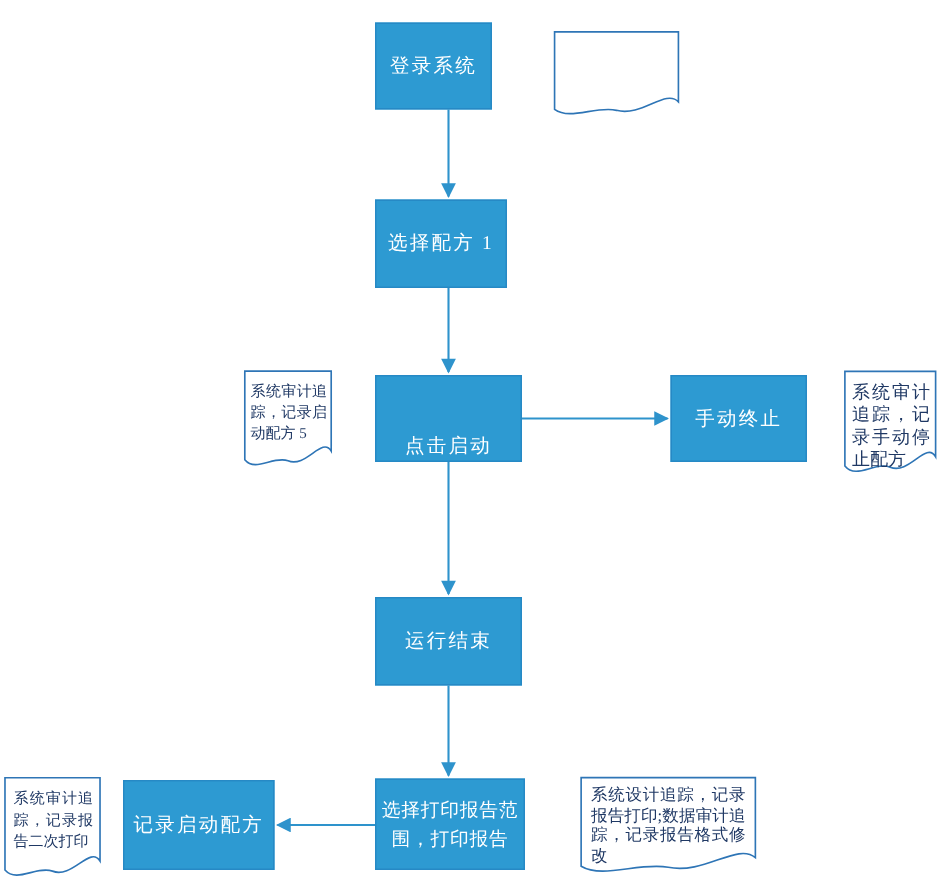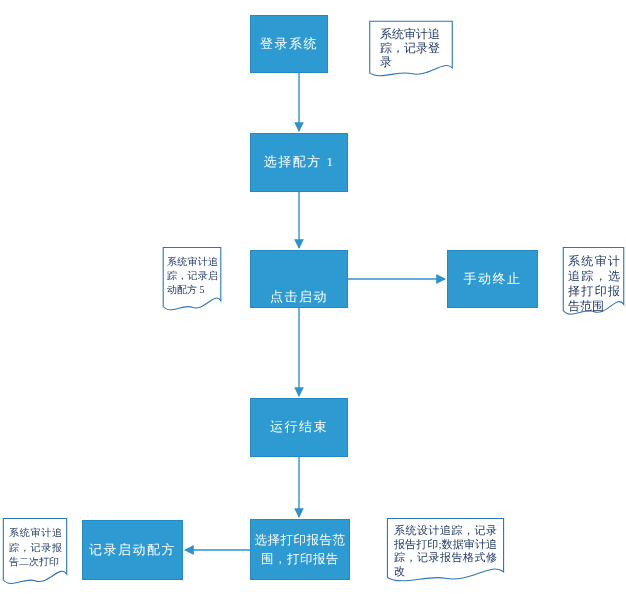--- a/index.html
+++ b/index.html
@@ -32,21 +32,21 @@
     color: var(--node-text);
     display: flex;
     align-items: center;
     justify-content: center;
     text-align: center;
     font-size: 13px;
     letter-spacing: 1.5px;
     line-height: 1.45;
   }
   .n-login        { left: 250px; top: 15px;  width: 78px;  height: 58px; text-align: right; }
-  .n-select       { left: 250px; top: 133px; width: 98px;  height: 59px; }
+  .n-select       { left: 250px; top: 133px; width: 88px;  height: 59px; }
   .n-start        { left: 250px; top: 250px; width: 98px;  height: 58px; align-items: flex-end; }
   .n-manual-stop  { left: 447px; top: 250px; width: 91px; height: 58px; }
   .n-run-end      { left: 250px; top: 398px; width: 98px;  height: 59px; }
   .n-print        { left: 250px; top: 519px; width: 100px; height: 61px;
                     font-size: 12.5px; letter-spacing: 0.5px; padding: 0 3px; }
   .n-reprint      { left: 82px;  top: 520px; width: 101px; height: 60px; }
 
   
   .note {
     position: absolute;
@@ -128,35 +128,34 @@
     <span>选择打印报告范围，打印报告</span>
   </div>
   <div class="node n-reprint">
     <span>记录启动配方</span>
   </div>
 
   <div class="note note-a">
     <svg class="note-shape" viewBox="0 0 100 100" preserveAspectRatio="none">
       <path d="M2,2 H98 V76 C88,62 70,92 50,85 C34,80 14,96 2,84 Z"></path>
     </svg>
-    <div class="note-text">系统审计追踪，记录登录</div>
   </div>
 
   <div class="note note-b">
     <svg class="note-shape" viewBox="0 0 100 100" preserveAspectRatio="none">
       <path d="M2,2 H98 V76 C88,62 70,92 50,85 C34,80 14,96 2,84 Z"></path>
     </svg>
     <div class="note-text">系统审计追踪，记录启动配方 5</div>
   </div>
 
   <div class="note note-c">
     <svg class="note-shape" viewBox="0 0 100 100" preserveAspectRatio="none">
       <path d="M2,2 H98 V76 C88,62 70,92 50,85 C34,80 14,96 2,84 Z"></path>
     </svg>
-    <div class="note-text">系统审计追踪，选择打印报告范围</div>
+    <div class="note-text">系统审计追踪，记录手动停止配方</div>
   </div>
 
   <div class="note note-d">
     <svg class="note-shape" viewBox="0 0 100 100" preserveAspectRatio="none">
       <path d="M2,2 H98 V76 C88,62 70,92 50,85 C34,80 14,96 2,84 Z"></path>
     </svg>
     <div class="note-text">系统审计追踪，记录报告二次打印</div>
   </div>
 
   <div class="note note-e">

